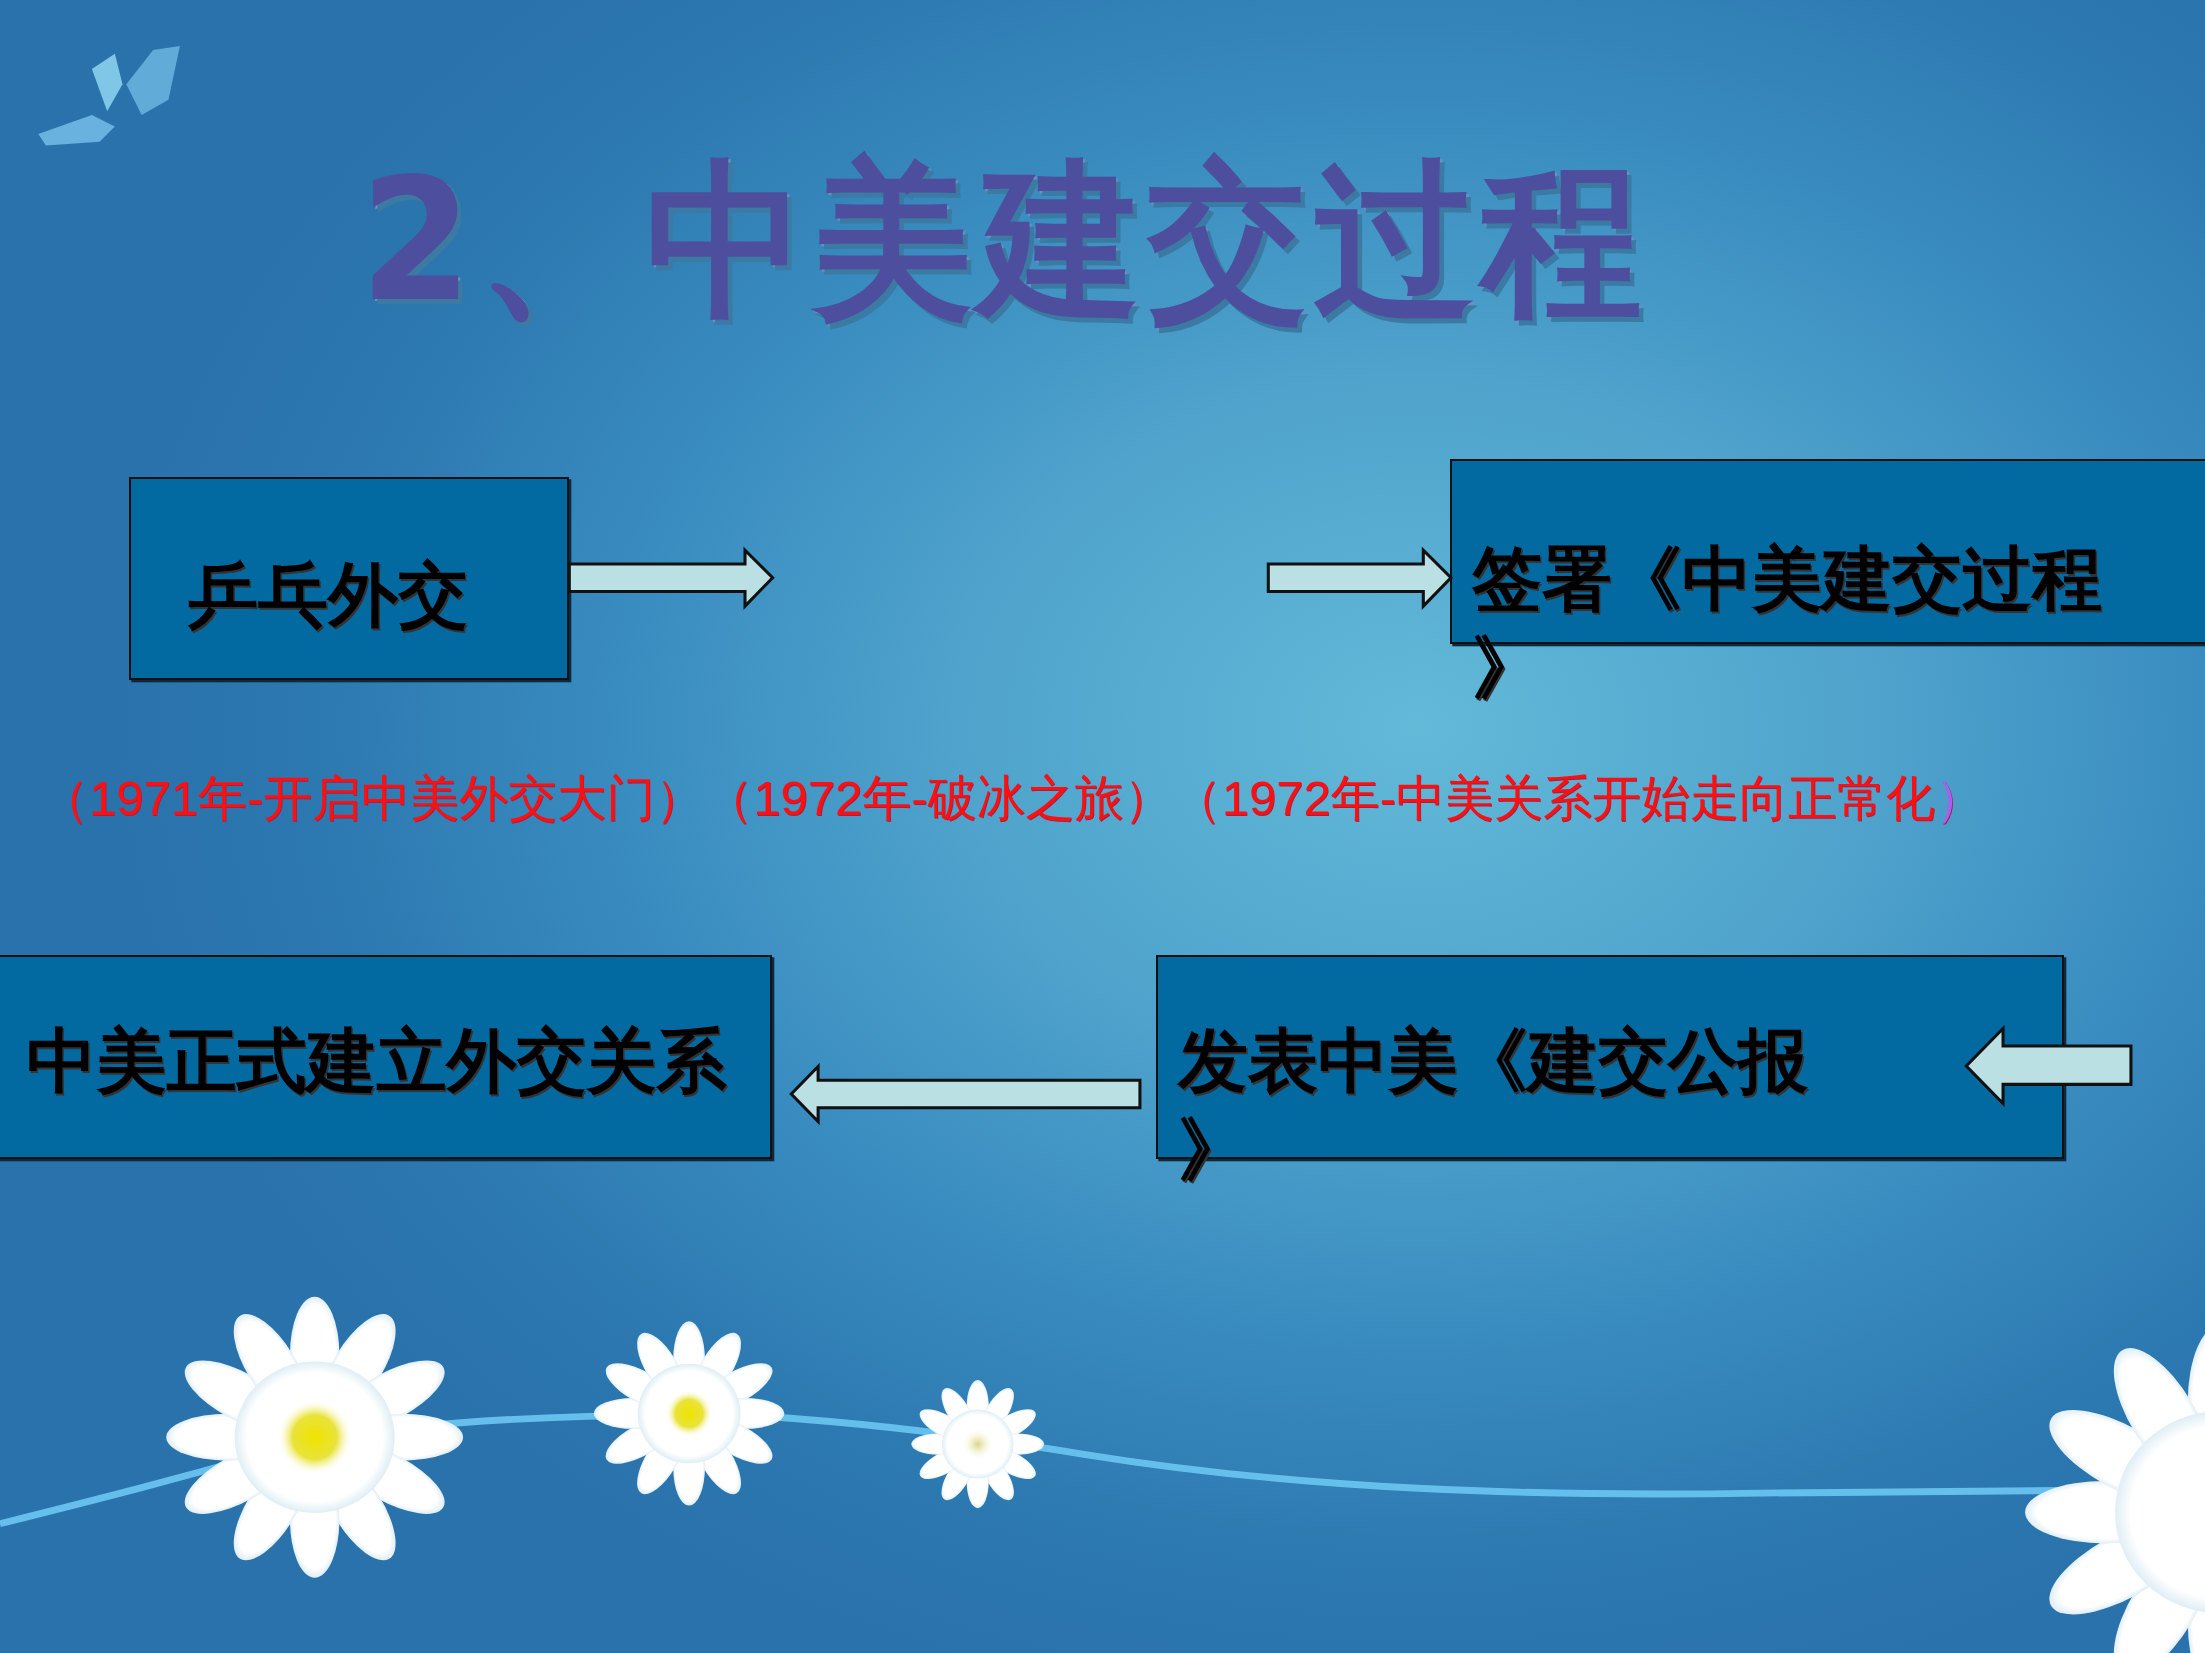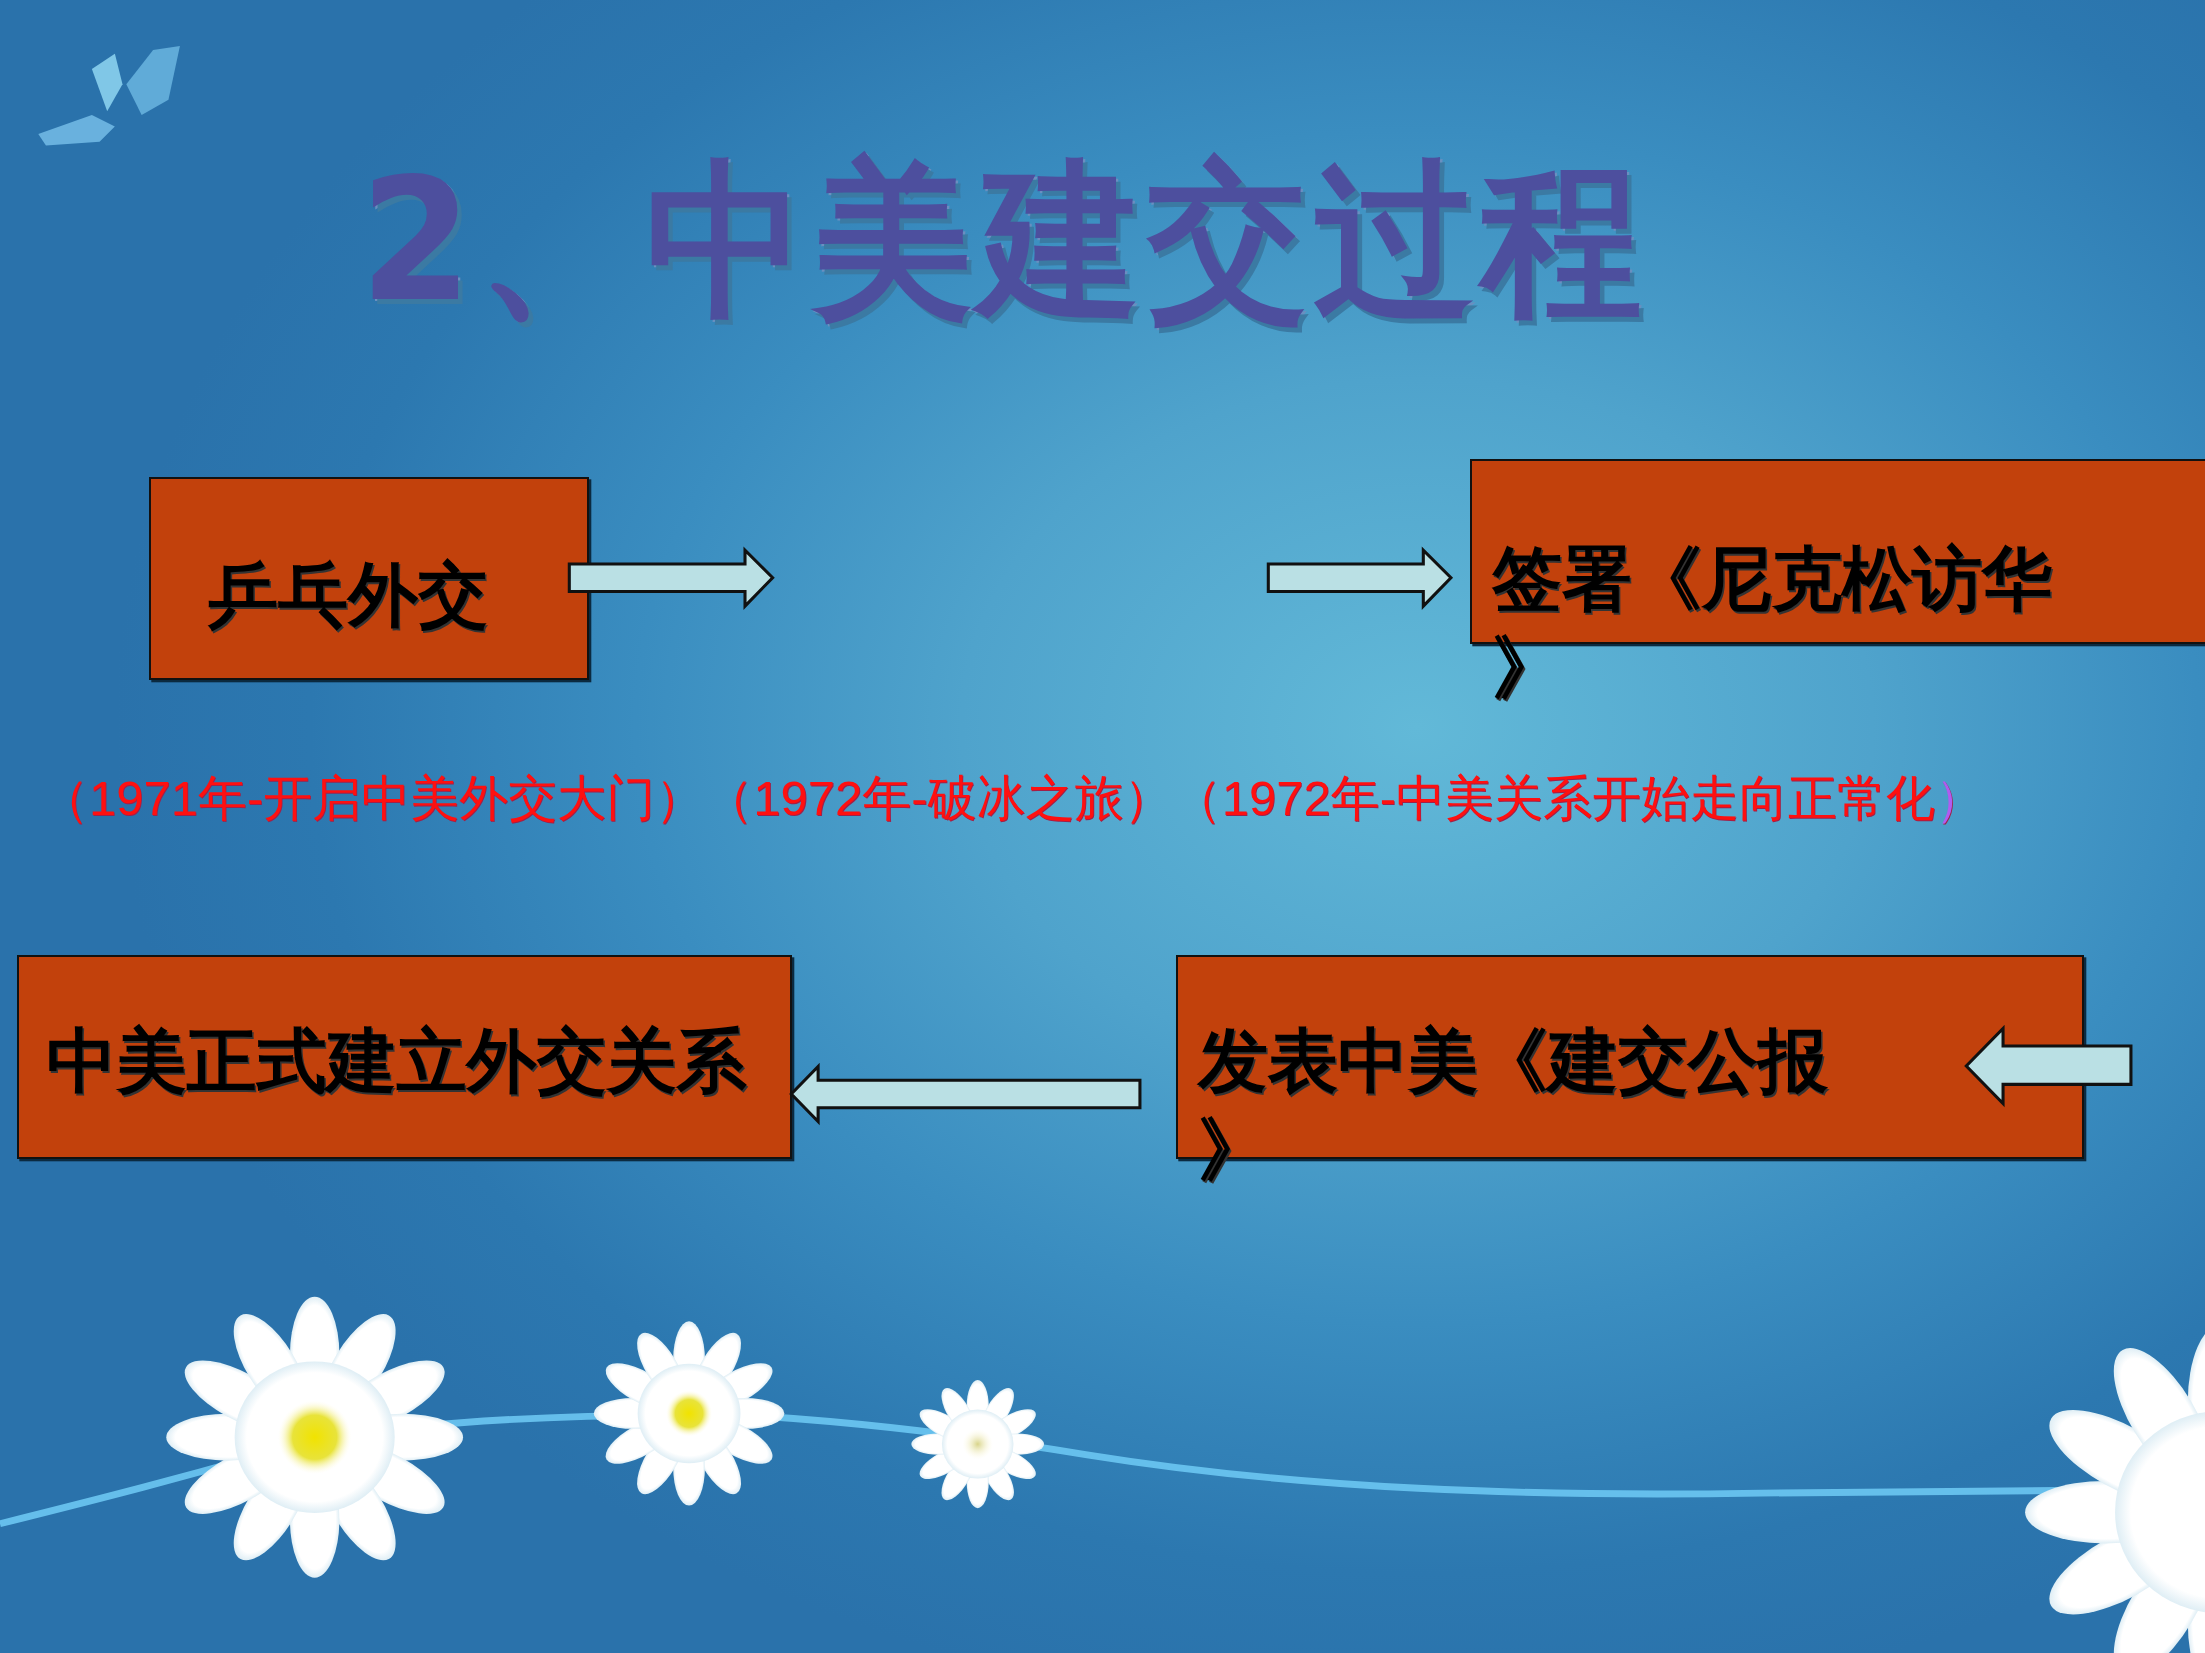--- a/index.html
+++ b/index.html
@@ -13,25 +13,25 @@
     .title {
       position: absolute; left: 360px; top: 149px;
       font-family: "DejaVu Sans", sans-serif; font-weight: bold;
       font-size: 161px; line-height: 184px; letter-spacing: 6.1px;
       color: #4d4f9e;
       text-shadow: 4.6px 4.6px 0 #3b7aa3, 2.3px 2.3px 0 #6a8fc0;
       white-space: nowrap;
       transform: scaleY(1.05);
     }
     .box {
-      position: absolute; background: #c2410c; border: 2.3px solid #111;
+      position: absolute; background: #0369a1; border: 2.3px solid #111;
       box-shadow: 2.3px 2.3px 0 #0b2a40;
       box-sizing: border-box;
       font-family: "DejaVu Serif", "Liberation Serif", serif;
-      color: #000; font-weight: bold; margin-left: 20px;
+      color: #000; font-weight: bold;
     }
     .box .label {
       position: absolute; white-space: nowrap;
       font-size: 70px; line-height: 88px;
       text-shadow: 1.5px 1.5px 0 #333;
     }
     .note {
       position: absolute; color: #ff1010; white-space: nowrap;
       font-family: Liberation Sans, sans-serif;
       font-size: 49px; line-height: 61px;
@@ -109,21 +109,21 @@
   </svg>
 
   <div class="title">2、中美建交过程</div>
 
   <div class="box" style="left:129px; top:477px; width:440px; height:203px;">
     <span class="label" style="left:57px; top:72px;">乒乓外交</span>
   </div>
 
 
   <div class="box" style="left:1450px; top:459px; width:766px; height:185px;">
-    <span class="label" style="left:20px; top:74px;">签署《尼克松访华</span>
+    <span class="label" style="left:20px; top:74px;">签署《中美建交过程</span>
     <span class="label" style="left:20px; top:163px;">》</span>
   </div>
 
   <svg class="arrow" style="left:567px; top:547px;" width="211" height="63" viewBox="0 0 275 82">
     <path d="M3 22 L232 22 L232 4 L268 40 L232 77 L232 58 L3 58 Z" fill="#bae0e4" stroke="#111" stroke-width="4" stroke-linejoin="miter"></path>
   </svg>
 
   <svg class="arrow" style="left:1266px; top:547px;" width="188" height="63" viewBox="0 0 245 82">
     <path d="M3 22 L205 22 L205 4 L241 40 L205 77 L205 58 L3 58 Z" fill="#bae0e4" stroke="#111" stroke-width="4" stroke-linejoin="miter"></path>
   </svg>

